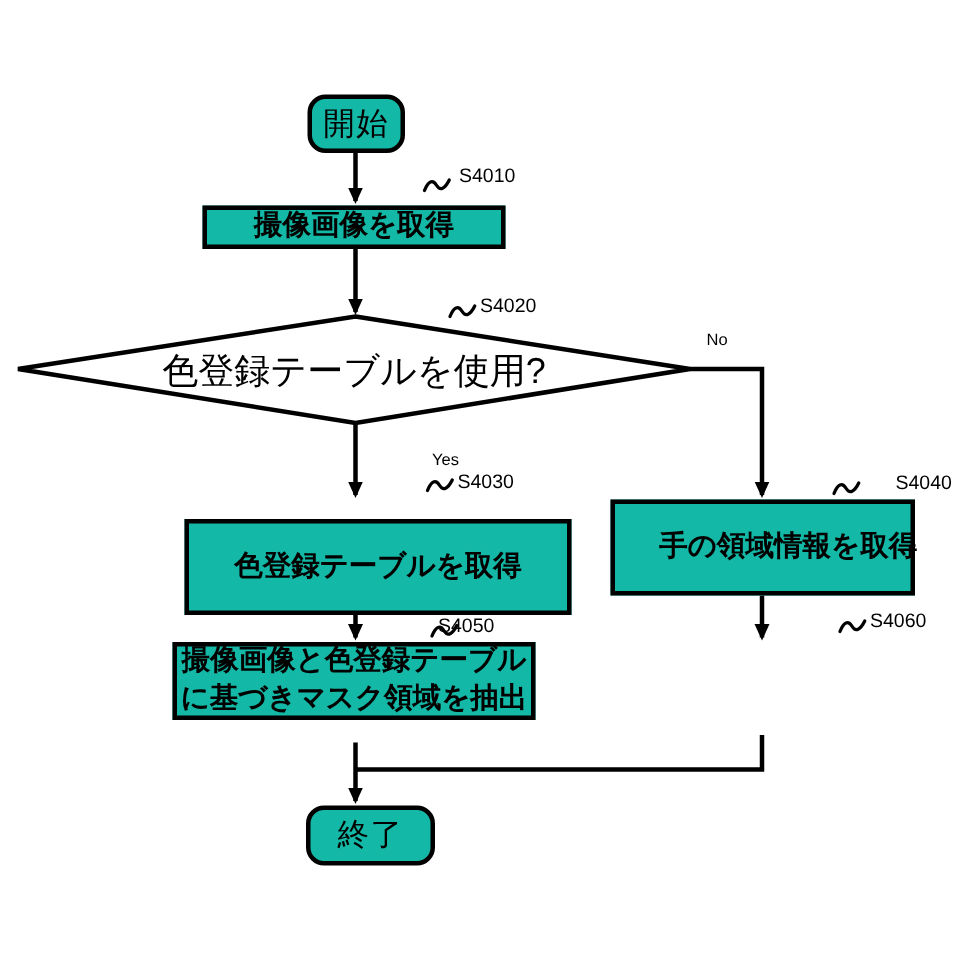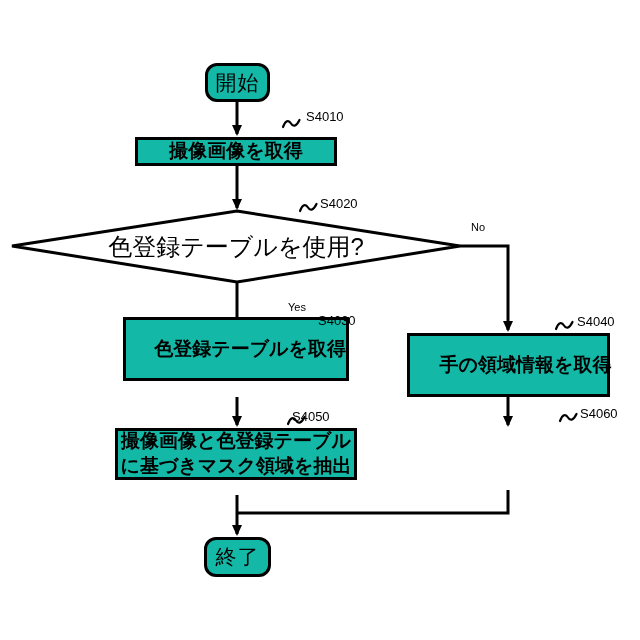--- a/index.html
+++ b/index.html
@@ -110,35 +110,35 @@
     <span class="line">撮像画像を取得</span>
   </div>
   <div class="step-label" style="left:306px; top:109px;">S4010</div>
 
   <div class="diamond-label" style="left:12px; top:213px; width:448px; height:68px;">色登録テーブルを使用?</div>
   <div class="step-label" style="left:320px; top:196px;">S4020</div>
 
   <div class="branch-label" style="left:243px; top:301px;margin-left:45px;">Yes</div>
   <div class="branch-label" style="left:471px; top:221px;">No</div>
 
-  <div class="node process" style="left:123px; top:317px; width:226px; height:64px;align-items:flex-end;">
+  <div class="node process" style="left:123px; top:346px; width:258px; height:64px;">
     <span class="line">色登録テーブルを取得</span>
   </div>
-  <div class="step-label" style="left:305px; top:313px;margin-left:13px;">S4030</div>
+  <div class="step-label" style="left:305px; top:313px;">S4030</div>
 
   <div class="node process" style="left:407px; top:333px; width:203px; height:64px;padding-left:34px;">
     <span class="line">手の領域情報を取得</span>
   </div>
-  <div class="step-label" style="left:577px; top:314px;">S4040</div>
+  <div class="step-label" style="left:597px; top:314px;">S4040</div>
 
   <div class="node process" style="left:115px; top:428px; width:242px; height:52px;">
     <span class="line">撮像画像と色登録テーブル</span>
     <span class="line">に基づきマスク領域を抽出</span>
   </div>
   <div class="step-label" style="left:292px; top:409px;">S4050</div>
 
   <div class="step-label" style="left:580px; top:406px;">S4060</div>
 
-  <div class="node terminal" style="left:204px; top:537px; width:67px; height:40px;">
+  <div class="node terminal" style="left:204px; top:537px; width:86px; height:40px;">
     <span>終了</span>
   </div>
 
 </div>
 
 </body></html>

